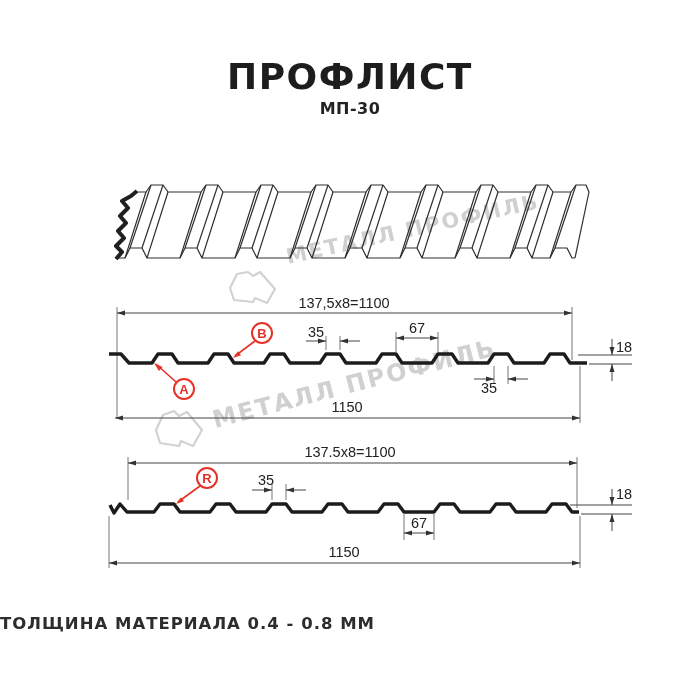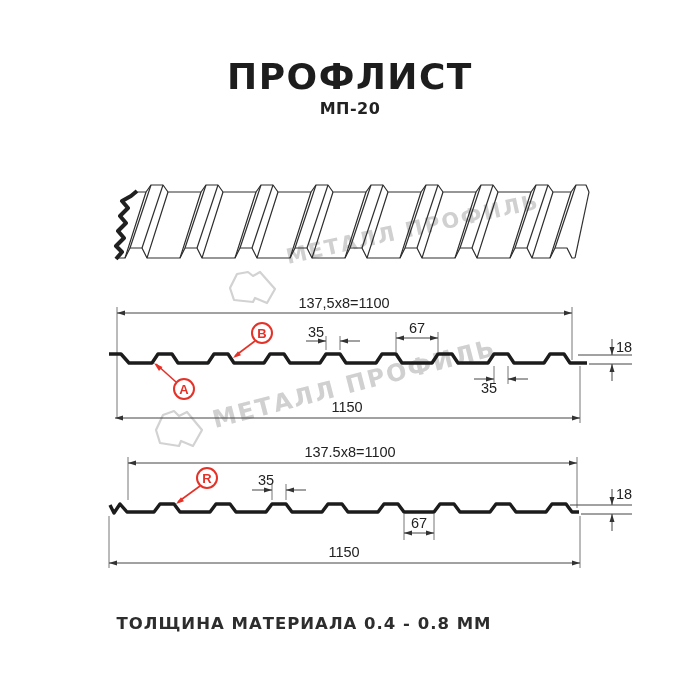--- a/index.html
+++ b/index.html
@@ -4,21 +4,21 @@
 <style>
   html,body{margin:0;padding:0;background:#fff;}
   body{width:700px;height:700px;position:relative;overflow:hidden;
        font-family:"Liberation Sans",sans-serif;}
   .title{position:absolute;left:0;top:56px;width:700px;text-align:center;
          font-family:"DejaVu Sans",sans-serif;font-weight:700;font-size:36px;
          letter-spacing:1.5px;color:#1d1d1d;}
   .subtitle{position:absolute;left:0;top:99px;width:700px;text-align:center;
          font-family:"DejaVu Sans",sans-serif;font-weight:600;font-size:16px;
          letter-spacing:0.5px;color:#222;}
-  .footer-note{position:absolute;left:0;top:614px;width:608px;text-align:center;
+  .footer-note{position:absolute;left:0;top:614px;width:608px;
          font-family:"DejaVu Sans",sans-serif;font-weight:600;font-size:16.5px;
          letter-spacing:1px;color:#2d2d2d;}
   svg{position:absolute;left:0;top:0;}
   .prof{fill:none;stroke:#1c1c1c;stroke-width:3.4;stroke-linejoin:round;}
   .thin{fill:none;stroke:#2e2e2e;stroke-width:1.2;stroke-linejoin:round;}
   .dim{stroke:#444;stroke-width:1;fill:none;}
   .ext{stroke:#777;stroke-width:1;fill:none;}
   .ah{fill:#333;stroke:none;}
   .dimtxt{font-family:"Liberation Sans",sans-serif;font-size:14.5px;fill:#222;}
   .red{stroke:#e53228;fill:none;}
@@ -26,21 +26,21 @@
           font-size:13px;fill:#e53228;}
   .redah{fill:#e53228;stroke:none;}
   .wm{fill:none;stroke:#d2d2d2;stroke-width:2.2;stroke-linejoin:round;}
   .wmtxt{font-family:"DejaVu Sans",sans-serif;font-weight:bold;fill:#d0d0d0;
          letter-spacing:2px;}
 </style>
 </head>
 <body>
 
 <div class="title">ПРОФЛИСТ</div>
-<div class="subtitle">МП-20</div>
+<div class="subtitle">МП-30</div>
 
 <svg width="700" height="700" viewBox="0 0 700 700">
 
   <g>
     <polygon class="wm" points="230,288 237,274 248,272 253,276 260,272 275,289 267,303 255,298 253,302 234,300"></polygon>
     <text class="wmtxt" font-size="21" x="288" y="264" transform="rotate(-12.5 288 264)">МЕТАЛЛ ПРОФИЛЬ</text>
   </g>
 
   <g>
     <polygon class="wm" points="156,430 163,415 174,411 179,416 187,412 202,430 193,446 181,441 179,446 160,443"></polygon>

